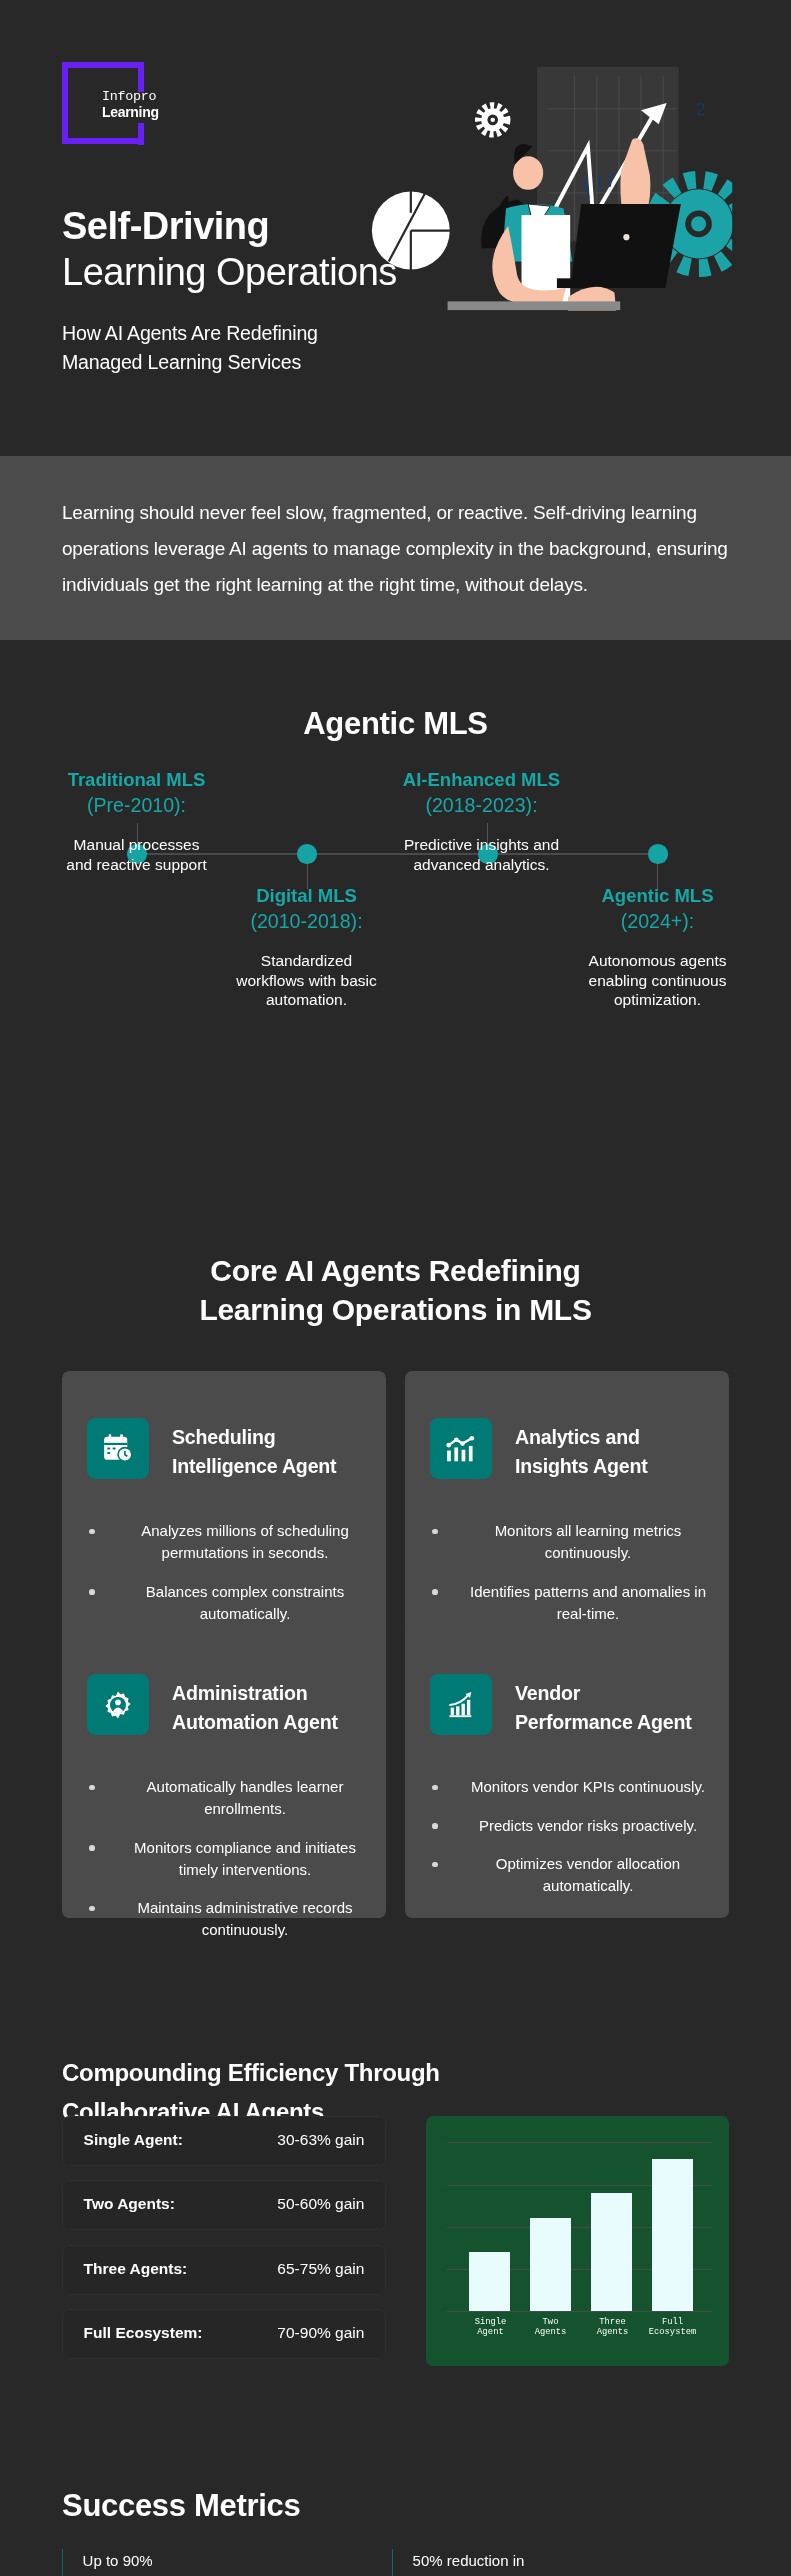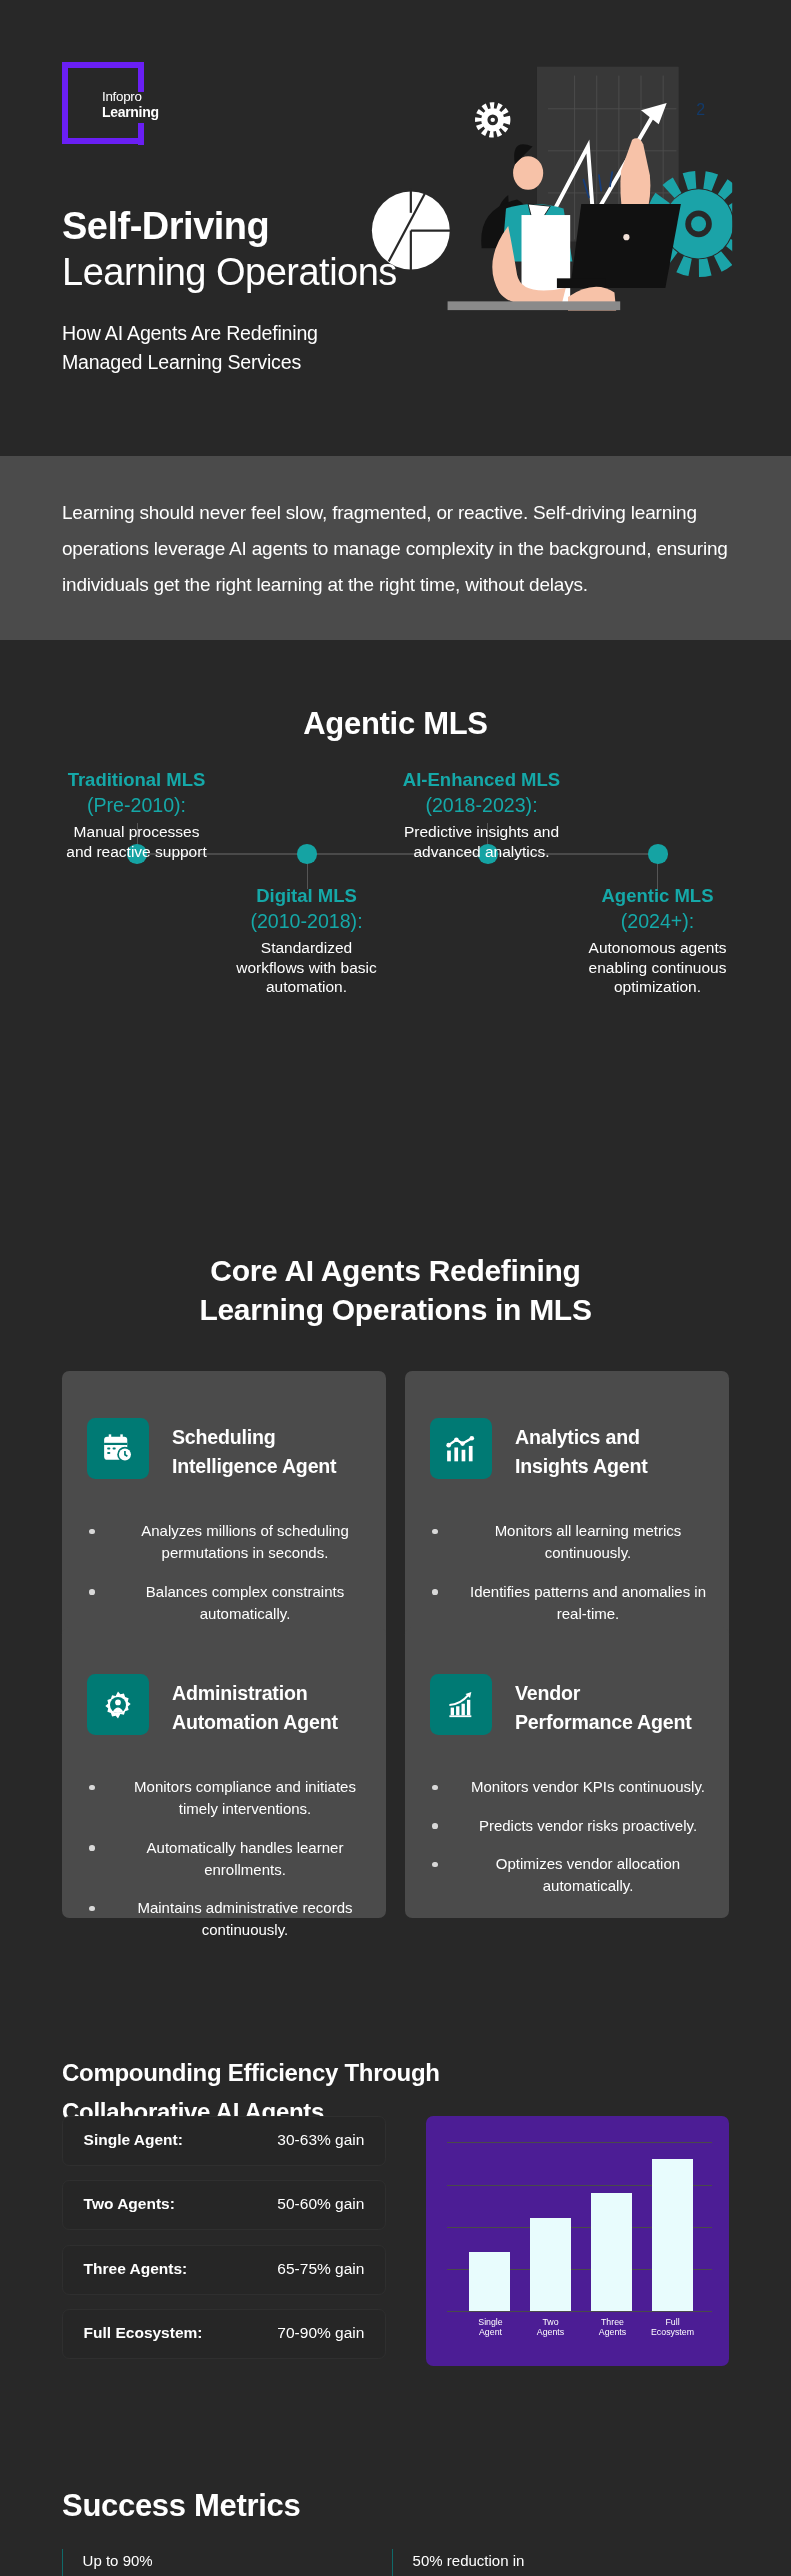--- a/index.html
+++ b/index.html
@@ -36,54 +36,54 @@
   .section-title { position: absolute; font-weight: 700; font-size: 31px; line-height: 34px; letter-spacing: -0.3px; }
   .center { text-align: center; }
 
   
   .tl-line { left: 137px; top: 853px; width: 521px; height: 1.5px; background: #4a4a4a; }
   .tl-dot { width: 19.6px; height: 19.6px; border-radius: 50%; background: #15a3a3; }
   .tl-stem { width: 1px; background: #555; }
   .tl-item { position: absolute; text-align: center; width: 175px; }
   .tl-name { color: #15a8a8; font-weight: 700; font-size: 18.5px; line-height: 23px; }
   .tl-period { color: #15a8a8; font-size: 19.6px; line-height: 25px; margin-top: 2.1px; }
-  .tl-desc { color: #fff; font-size: 15.5px; line-height: 19.6px; margin-top: 4px; }
+  .tl-desc { color: #fff; font-size: 15.5px; line-height: 19.6px; margin-top: 17px; }
 
   
   .card { position: absolute; background: #4b4b4b; border-radius: 7.2px; }
   .card-icon { position: absolute; left: 25px; top: 47px; width: 63px; height: 122px; background: #007a74; border-radius: 8.2px; }
   .card-icon svg { position: absolute; left: 50%; top: 50%; transform: translate(-50%, -50%); }
   .card-title { position: absolute; left: 110px; top: 54px; font-size: 19.6px; font-weight: 700; line-height: 29px; width: 201px; letter-spacing: -0.2px; }
   .card-list { position: absolute; left: 26px; top: 216px; width: 289px; list-style: none; }
   .card-list li { position: relative; padding-left: 25px; font-size: 15px; line-height: 22px; margin-bottom: 14.4px; text-align: center; }
   .card-list li::before { content: ""; position: absolute; left: 1px; top: 8.8px; width: 5.7px; height: 5.7px; border-radius: 50%; background: #d8d8d8; }
 
   
   .gain-row { position: absolute; left: 62px; width: 324px; height: 50px; border: 1px solid #2f2f2f; border-radius: 7.2px; background: #262626; }
   .gain-label { position: absolute; left: 20.6px; top: 14.4px; font-size: 15.5px; font-weight: 700; }
   .gain-value { position: absolute; right: 20.6px; top: 14.4px; font-size: 15.5px; }
-  .chart-panel { left: 426px; top: 2116px; width: 303px; height: 250px; background: #4c1d95; border-radius: 7.2px; }
+  .chart-panel { left: 426px; top: 2116px; width: 303px; height: 250px; background: #14532d; border-radius: 7.2px; font-family: Liberation Mono, monospace; }
   .grid-line { position: absolute; left: 20.6px; width: 265px; height: 1px; background: #4a4a4a; }
   .bar { position: absolute; background: #e8fcfd; }
   .bar-label { position: absolute; width: 57px; text-align: center; font-size: 8.8px; line-height: 10.3px; color: #fff; }
 
   
   .metric { position: absolute; border-left: 1px solid #0f6a6a; padding-left: 19.6px; font-size: 15px; line-height: 23px; width: 289px; }
   .metric b { font-weight: 400; }
 </style>
 </head>
 <body>
 
 <section data-name="hero-section">
 
   <div class="logo" data-name="brand-logo" style="left:62px; top:111px; width:82px; height:152px;">
     <div class="bracket" style="width:82px; height:152px;" data-name="logo-bracket"></div>
     <div class="bracket-r-top" style="left:76px; top:0; height:56px;" data-name="logo-bracket-segment"></div>
     <div class="bracket-r-bot" style="left:76px; top:114px; height:38px;" data-name="logo-bracket-segment"></div>
-    <div class="t1" style="left:41px; top:58px; font-size:19.6px;" data-name="logo-text-infopro">Infopro</div>
+    <div class="t1" style="left:41px; top:58px; font-size:19.6px;font-family:Liberation Mono, monospace;" data-name="logo-text-infopro">Infopro</div>
     <div class="t2" style="left:41px; top:81px; font-size:20.6px;" data-name="logo-text-learning">Learning</div>
   </div>
 
   <div class="abs" data-name="hero-illustration" style="left:371px; top:124px; width:420px; height:289px;">
     <svg width="420" height="289" viewBox="0 0 816 560" data-name="woman-laptop-illustration">
 
       <rect x="375" y="10" width="320" height="395" fill="#383838"></rect>
       <g stroke="#4e4e4e" stroke-width="2">
         <line x1="400" y1="105" x2="690" y2="105"></line>
           <line x1="400" y1="200" x2="690" y2="200"></line>
@@ -285,22 +285,22 @@
         <circle cx="12" cy="12" r="6.2" fill="#007a74"></circle>
         <circle cx="12" cy="10" r="2.2" fill="#fff"></circle>
         <path d="M8 17 q4-6 8 0 q-4 2.5-8 0z" fill="#fff"></path>
       </svg>
     </div>
     <div class="card-title" style="top:15.5px;" data-name="agent-card-title">
       <div data-name="title-line">Administration</div>
       <div data-name="title-line">Automation Agent</div>
     </div>
     <ul class="card-list" style="top:72px;" data-name="agent-card-bullets">
+      <li data-name="bullet-item">Automatically handles learner enrollments.</li>
       <li data-name="bullet-item">Monitors compliance and initiates timely interventions.</li>
-      <li data-name="bullet-item">Automatically handles learner enrollments.</li>
       <li data-name="bullet-item">Maintains administrative records continuously.</li>
     </ul>
   </div>
 
   <div class="card" style="left:405px; top:1654px; width:324px; height:183px;" data-name="agent-card-vendor">
     <div class="card-icon" style="left:25px; top:15.5px; width:63px; height:40px;" data-name="agent-icon-tile">
       <svg width="31" height="31" viewBox="0 0 24 24" data-name="growth-bars-icon">
         <path d="M3 12 q8 0 15-8" fill="none" stroke="#fff" stroke-width="1.6"></path>
         <polygon points="20,2 15.5,3.5 19,6.5" fill="#fff"></polygon>
         <rect x="4" y="14" width="2.6" height="6" fill="#fff"></rect>

